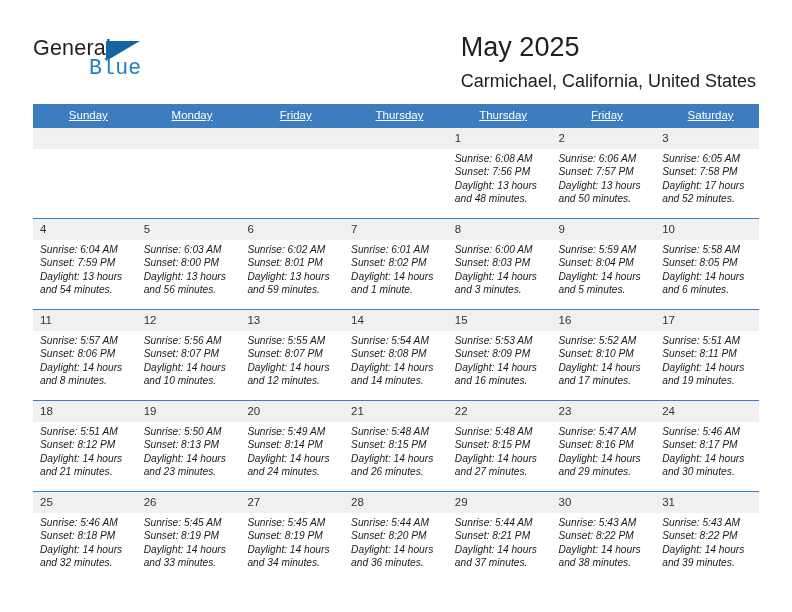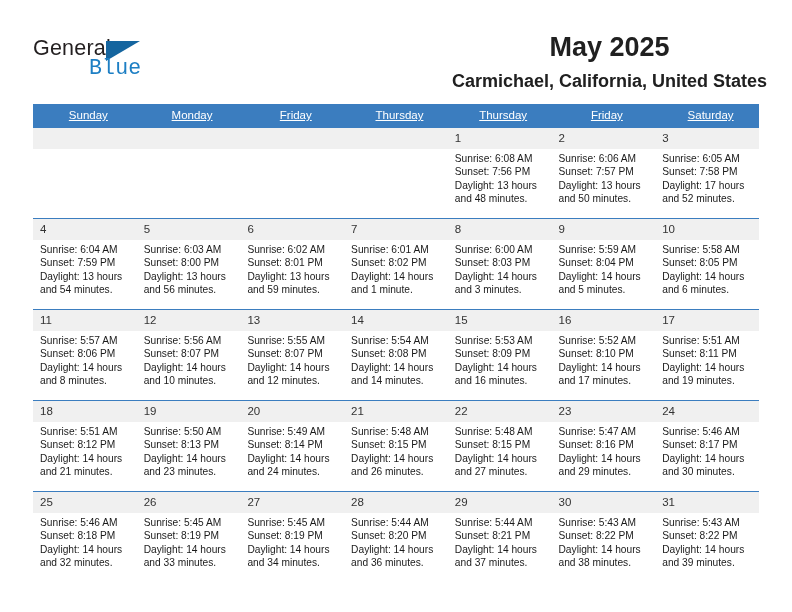--- a/index.html
+++ b/index.html
@@ -54,23 +54,22 @@
   .logo-flag {
     position: absolute;
     left: 73px; top: 5px;
     width: 0; height: 0;
     border-left: 34px solid #15659f;
     border-bottom: 20px solid transparent;
   }
 
   .title-block {
     position: absolute;
-    right: 25px; top: 30px;
-    text-align: center;
-    font-weight: bold;
+    right: 36px; top: 30px;
+    text-align: left;
   }
   .month-title {
     font-size: 27px;
     color: #202020;
     line-height: 34px;
     white-space: nowrap;
   }
   .location {
     margin-top: 8px;
     font-size: 18px;
@@ -127,20 +126,21 @@
     box-sizing: border-box;
   }
   .daynum.empty {
     color: transparent;
   }
   .info {
     padding: 3px 4px 0 7px;
     font-size: 10.2px;
     line-height: 13.4px;
     color: #1a1a1a;
+    font-style: italic;
   }
   .info div {
     white-space: nowrap;
   }
   .info .wrap {
     white-space: normal;
   }
   .blank .info { visibility: hidden; }
 </style>
 </head>

